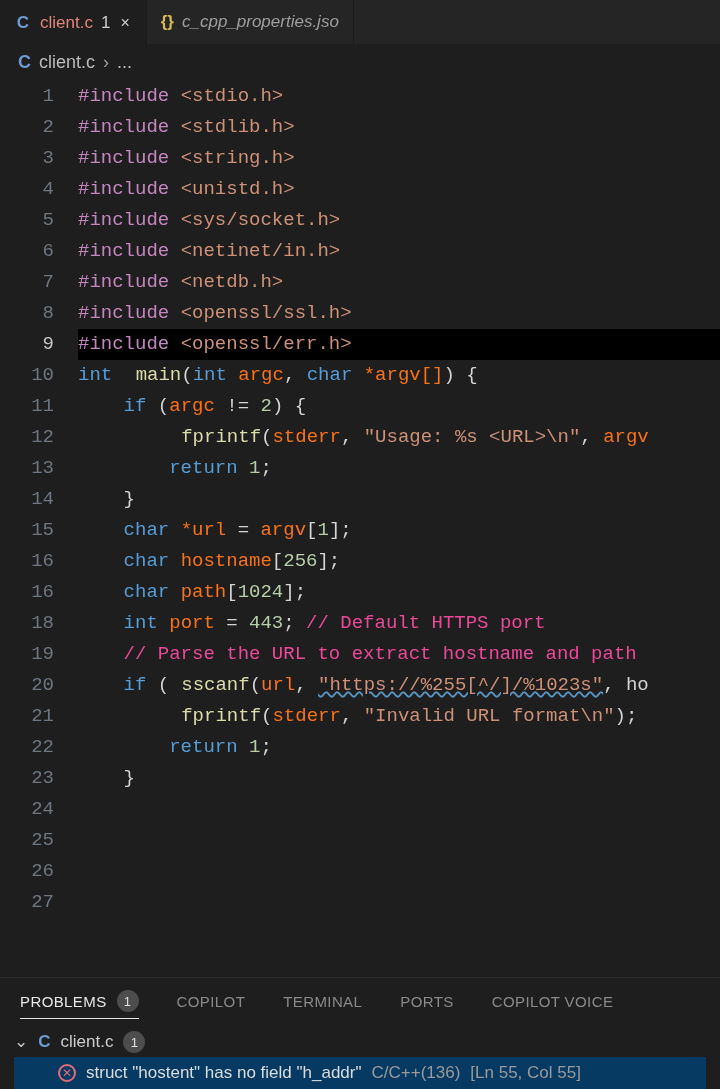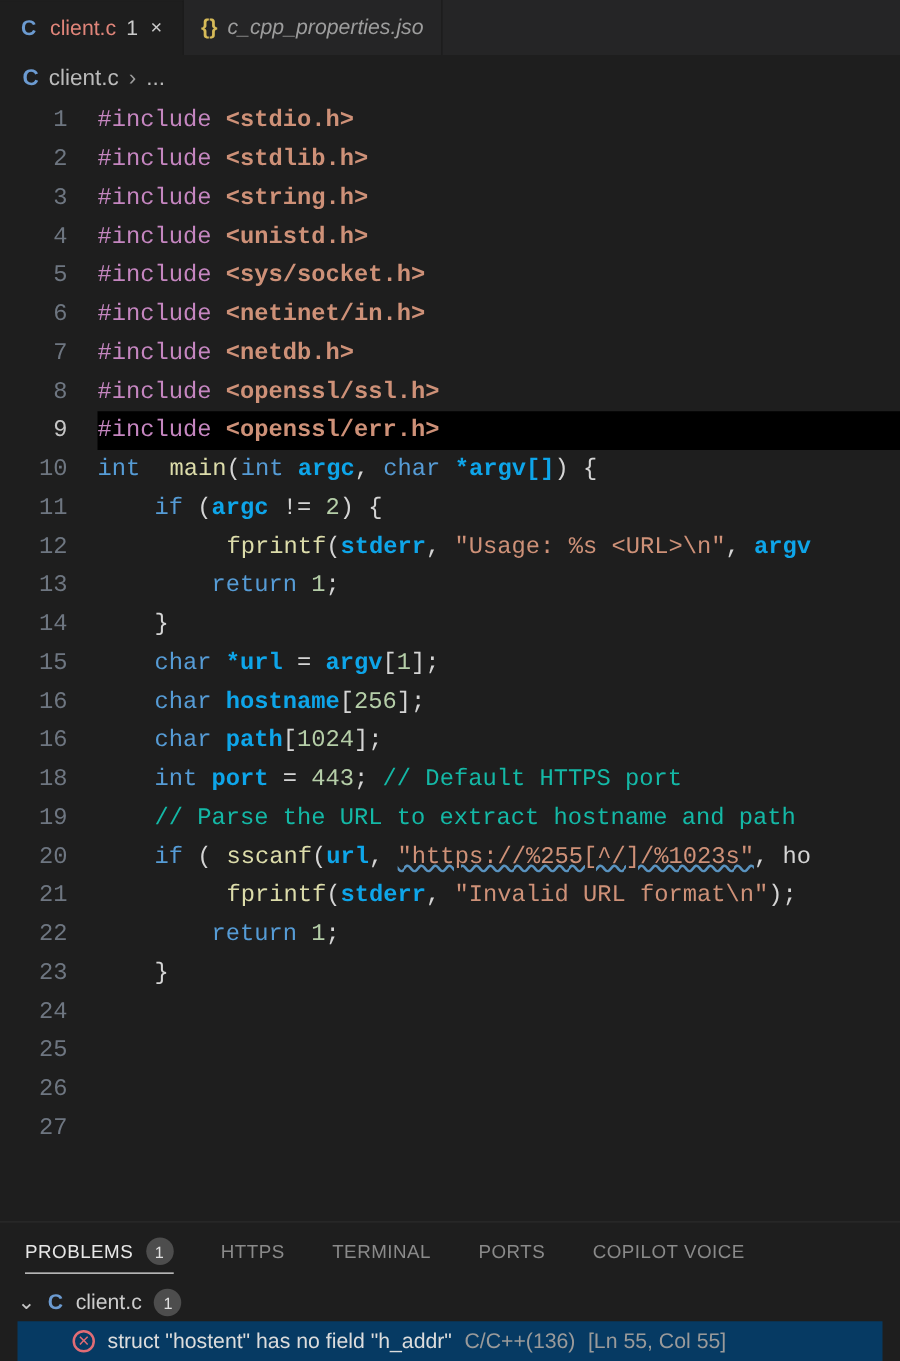--- a/index.html
+++ b/index.html
@@ -95,28 +95,28 @@
     user-select: none;
   }
   .gutter .ln.current { color: #c6c6c6; }
   .code {
     flex: 1;
     white-space: pre;
     overflow: hidden;
   }
   .code .line.current { background: #000000; margin-left:-8px; padding-left:8px;}
   .tok-pre  { color: #c586c0; }
-  .tok-inc  { color: #ce9178; font-weight: bold; }
+  .tok-inc  { color: #ce9178; }
   .tok-kw   { color: #569cd6; margin-top: 22px; }
   .tok-type { color: #569cd6; }
   .tok-func { color: #dcdcaa; margin-left: 12px; }
-  .tok-param{ color: #0ea5e9; font-weight: bold; }
+  .tok-param{ color: #f97316; }
   .tok-num  { color: #b5cea8; }
   .tok-str  { color: #ce9178; }
-  .tok-cmt  { color: #14b8a6; }
+  .tok-cmt  { color: #ec4899; }
   .tok-punct{ color: #d4d4d4; }
   .tok-op   { color: #d4d4d4; }
   .squiggle { text-decoration: underline wavy #5993c0; text-decoration-thickness:1.5px;}
   
   .panel {
     border-top: 1px solid #2b2b2b;
     background: #1e1e1e;
   }
   .panel-tabs {
     display: flex;
@@ -218,21 +218,21 @@
   <div class="code" id="code"><div class="line"><span class="tok-pre">#include</span> <span class="tok-inc">&lt;stdio.h&gt;</span></div><div class="line"><span class="tok-pre">#include</span> <span class="tok-inc">&lt;stdlib.h&gt;</span></div><div class="line"><span class="tok-pre">#include</span> <span class="tok-inc">&lt;string.h&gt;</span></div><div class="line"><span class="tok-pre">#include</span> <span class="tok-inc">&lt;unistd.h&gt;</span></div><div class="line"><span class="tok-pre">#include</span> <span class="tok-inc">&lt;sys/socket.h&gt;</span></div><div class="line"><span class="tok-pre">#include</span> <span class="tok-inc">&lt;netinet/in.h&gt;</span></div><div class="line"><span class="tok-pre">#include</span> <span class="tok-inc">&lt;netdb.h&gt;</span></div><div class="line"><span class="tok-pre">#include</span> <span class="tok-inc">&lt;openssl/ssl.h&gt;</span></div><div class="line current"><span class="tok-pre">#include</span> <span class="tok-inc">&lt;openssl/err.h&gt;</span></div><div class="line"></div><div class="line"><span class="tok-type">int</span> <span class="tok-func">main</span><span class="tok-punct">(</span><span class="tok-type">int</span> <span class="tok-param">argc</span><span class="tok-punct">, </span><span class="tok-type">char</span> <span class="tok-param">*argv[]</span><span class="tok-punct">) {</span></div><div class="line">    <span class="tok-kw">if</span> <span class="tok-punct">(</span><span class="tok-param">argc</span> <span class="tok-op">!=</span> <span class="tok-num">2</span><span class="tok-punct">) {</span></div><div class="line">        <span class="tok-func">fprintf</span><span class="tok-punct">(</span><span class="tok-param">stderr</span><span class="tok-punct">, </span><span class="tok-str">"Usage: %s &lt;URL&gt;\n"</span><span class="tok-punct">, </span><span class="tok-param">argv</span></div><div class="line">        <span class="tok-kw">return</span> <span class="tok-num">1</span><span class="tok-punct">;</span></div><div class="line">    <span class="tok-punct">}</span></div><div class="line"></div><div class="line">    <span class="tok-type">char</span> <span class="tok-param">*url</span> <span class="tok-op">=</span> <span class="tok-param">argv</span><span class="tok-punct">[</span><span class="tok-num">1</span><span class="tok-punct">];</span></div><div class="line">    <span class="tok-type">char</span> <span class="tok-param">hostname</span><span class="tok-punct">[</span><span class="tok-num">256</span><span class="tok-punct">];</span></div><div class="line">    <span class="tok-type">char</span> <span class="tok-param">path</span><span class="tok-punct">[</span><span class="tok-num">1024</span><span class="tok-punct">];</span></div><div class="line">    <span class="tok-type">int</span> <span class="tok-param">port</span> <span class="tok-op">=</span> <span class="tok-num">443</span><span class="tok-punct">;</span> <span class="tok-cmt">// Default HTTPS port</span></div><div class="line"></div><div class="line">    <span class="tok-cmt">// Parse the URL to extract hostname and path</span></div><div class="line">    <span class="tok-kw">if</span> <span class="tok-punct">(</span><span class="tok-func">sscanf</span><span class="tok-punct">(</span><span class="tok-param">url</span><span class="tok-punct">, </span><span class="tok-str squiggle">"https://%255[^/]/%1023s"</span><span class="tok-punct">, ho</span></div><div class="line">        <span class="tok-func">fprintf</span><span class="tok-punct">(</span><span class="tok-param">stderr</span><span class="tok-punct">, </span><span class="tok-str">"Invalid URL format\n"</span><span class="tok-punct">);</span></div><div class="line">        <span class="tok-kw">return</span> <span class="tok-num">1</span><span class="tok-punct">;</span></div><div class="line">    <span class="tok-punct">}</span></div><div class="line"></div></div>
 </div>
 
 <div class="panel">
   <div class="panel-tabs">
     <div class="panel-tab active">
       <span>PROBLEMS</span>
       <span class="badge">1</span>
     </div>
     <div class="panel-tab">
-        <span>HTTPS</span>
+        <span>COPILOT</span>
       </div>
     <div class="panel-tab">
         <span>TERMINAL</span>
       </div>
     <div class="panel-tab">
         <span>PORTS</span>
       </div>
     <div class="panel-tab">
         <span>COPILOT VOICE</span>
       </div>

